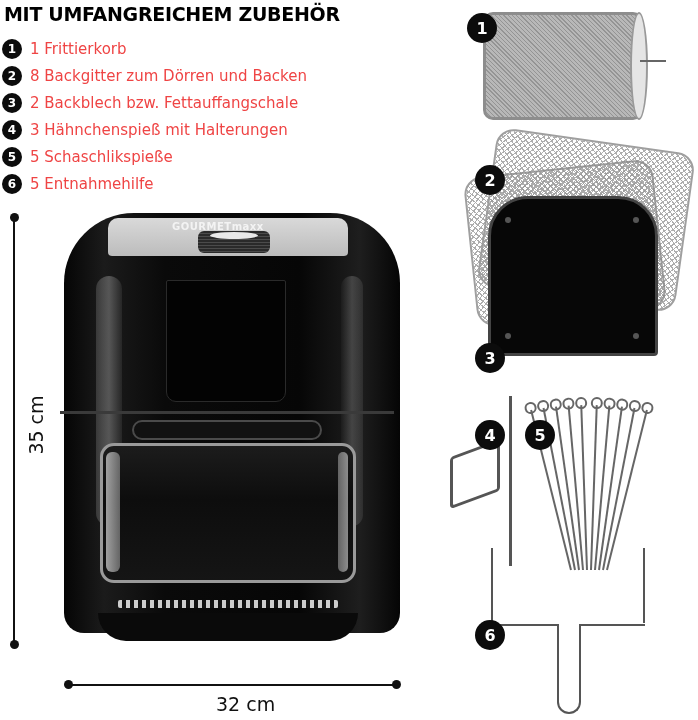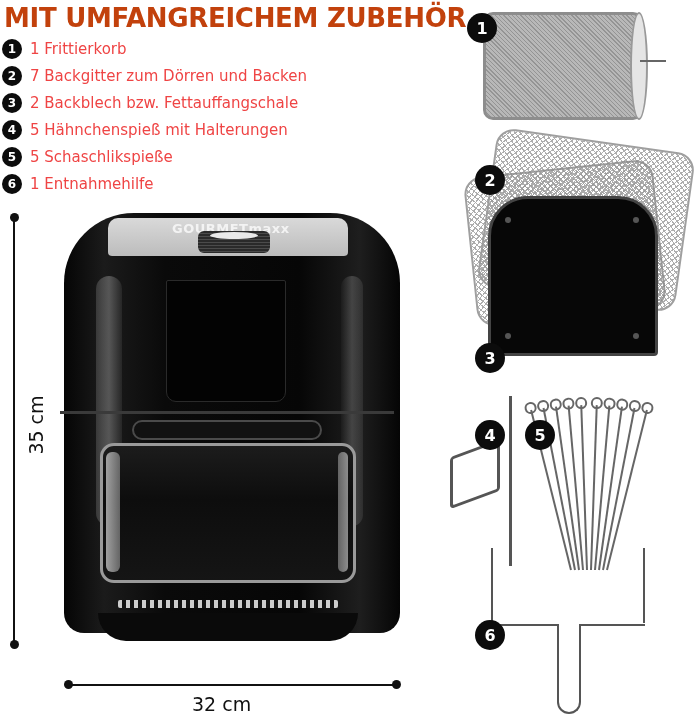--- a/index.html
+++ b/index.html
@@ -1,35 +1,35 @@
 <!DOCTYPE html>
 <html><head>
 <meta charset="utf-8">
 <style>
   * { box-sizing: border-box; margin: 0; padding: 0; }
   html, body { width: 698px; height: 720px; background: #ffffff; overflow: hidden; }
   body { position: relative; font-family: "DejaVu Sans", "Liberation Sans", sans-serif; color: #111; }
 
-  .title { position: absolute; left: 4px; top: 3px; font-weight: bold; font-size: 26px; letter-spacing: -0.3px; color: #c2410c; }
+  .title { position: absolute; left: 4px; top: 3px; font-weight: bold; font-size: 19px; letter-spacing: -0.3px; color: #000000; }
   .list { position: absolute; left: 2px; top: 35px; }
   .list-item { display: flex; align-items: center; height: 27px; }
   .badge { width: 20px; height: 20px; border-radius: 50%; background: #0c0c0c; color: #fff; font-weight: bold; font-size: 12px; display: flex; align-items: center; justify-content: center; margin-right: 8px; }
   .item-text { font-size: 15px; color: #ef4444; }
 
   .dim-v-line { position: absolute; left: 13px; top: 217px; width: 2px; height: 427px; background: #111; }
   .dot { position: absolute; width: 9px; height: 9px; border-radius: 50%; background: #111; }
   .dim-v-label { position: absolute; left: -4px; top: 414px; font-size: 19px; transform: rotate(-90deg); transform-origin: center; width: 80px; text-align: center; color: #111; }
   .dim-h-line { position: absolute; left: 68px; top: 684px; width: 330px; height: 2px; background: #111; }
-  .dim-h-label { position: absolute; left: 192px; top: 693px; font-size: 19px; color: #111; }
+  .dim-h-label { position: absolute; left: 216px; top: 693px; font-size: 19px; color: #111; }
 
   
   .fryer { position: absolute; left: 58px; top: 208px; width: 340px; height: 440px; }
   .fryer-body { position: absolute; left: 6px; top: 5px; width: 336px; height: 420px; background: linear-gradient(90deg, #050505 0%, #1b1b1b 12%, #0a0a0a 30%, #060606 70%, #1e1e1e 88%, #050505 100%); border-radius: 70px 70px 20px 20px; }
   .top-panel { position: absolute; left: 50px; top: 10px; width: 240px; height: 38px; background: linear-gradient(180deg, #d9d9d9, #bcbcbc); border-radius: 10px 10px 4px 4px; }
-  .brand { position: absolute; left: 64px; top: 3px; font-size: 13px; color: #f3f3f3; letter-spacing: 0.5px; font-weight: bold; }
+  .brand { position: absolute; left: 64px; top: 3px; font-size: 10px; color: #f3f3f3; letter-spacing: 0.5px; font-weight: bold; }
   .knob { position: absolute; left: 140px; top: 23px; width: 72px; height: 22px; background: repeating-linear-gradient(180deg, #2a2a2a 0 2px, #4b4b4b 2px 3px); border-radius: 6px; }
   .knob-top { position: absolute; left: 152px; top: 24px; width: 48px; height: 7px; background: #e9e9e9; border-radius: 50%; }
   .gloss-l { position: absolute; left: 38px; top: 68px; width: 26px; height: 250px; background: linear-gradient(90deg, #555, #888 50%, #333); border-radius: 14px; opacity: 0.55; }
   .gloss-r { position: absolute; left: 283px; top: 68px; width: 22px; height: 250px; background: linear-gradient(90deg, #222, #777 50%, #444); border-radius: 12px; opacity: 0.45; }
   .display { position: absolute; left: 108px; top: 72px; width: 120px; height: 122px; background: #030303; border: 1px solid #2a2a2a; border-radius: 2px 2px 10px 10px; }
   .seam { position: absolute; left: 2px; top: 203px; width: 334px; height: 3px; background: #3a3a3a; }
   .handle { position: absolute; left: 74px; top: 212px; width: 190px; height: 20px; background: #111; border: 2px solid #4a4a4a; border-radius: 10px; }
   .window { position: absolute; left: 42px; top: 235px; width: 256px; height: 140px; background: linear-gradient(180deg, #1c1c1c 0%, #0d0d0d 40%, #151515 100%); border: 3px solid #9a9a9a; border-radius: 14px; }
   .window-shine { position: absolute; left: 48px; top: 244px; width: 14px; height: 120px; background: linear-gradient(90deg, #ddd, #888); border-radius: 6px; opacity: 0.7; }
   .window-shine-r { position: absolute; left: 280px; top: 244px; width: 10px; height: 120px; background: linear-gradient(90deg, #999, #ddd); border-radius: 6px; opacity: 0.6; }
@@ -62,37 +62,37 @@
 
 <div class="title">MIT UMFANGREICHEM ZUBEHÖR</div>
 
 <div class="list">
   <div class="list-item">
       <span class="badge">1</span>
       <span class="item-text">1 Frittierkorb</span>
     </div>
   <div class="list-item">
       <span class="badge">2</span>
-      <span class="item-text">7 Backgitter zum Dörren und Backen</span>
+      <span class="item-text">8 Backgitter zum Dörren und Backen</span>
     </div>
   <div class="list-item">
       <span class="badge">3</span>
       <span class="item-text">2 Backblech bzw. Fettauffangschale</span>
     </div>
   <div class="list-item">
       <span class="badge">4</span>
-      <span class="item-text">5 Hähnchenspieß mit Halterungen</span>
+      <span class="item-text">3 Hähnchenspieß mit Halterungen</span>
     </div>
   <div class="list-item">
       <span class="badge">5</span>
       <span class="item-text">5 Schaschlikspieße</span>
     </div>
   <div class="list-item">
       <span class="badge">6</span>
-      <span class="item-text">1 Entnahmehilfe</span>
+      <span class="item-text">5 Entnahmehilfe</span>
     </div>
 </div>
 
 <div class="dim-v-line"></div>
 <div class="dot" style="left:10px;top:213px;"></div>
 <div class="dot" style="left:10px;top:640px;"></div>
 <div class="dim-v-label">35 cm</div>
 
 <div class="dim-h-line"></div>
 <div class="dot" style="left:64px;top:680px;"></div>

